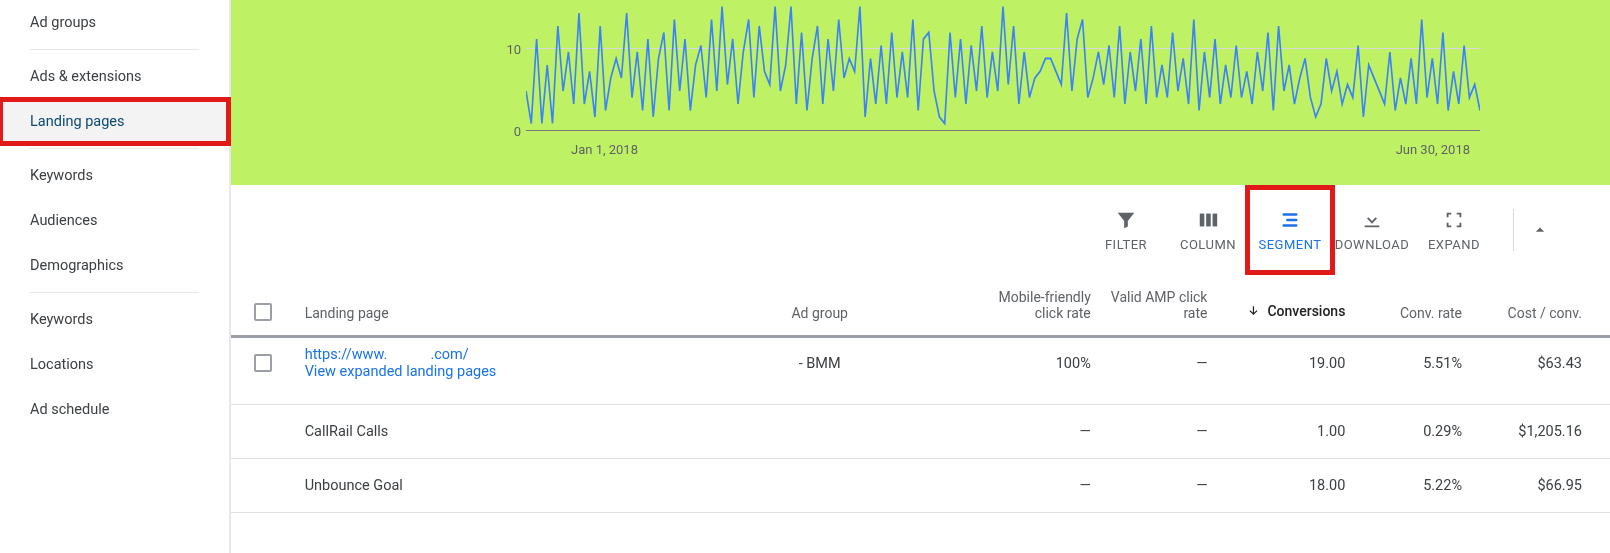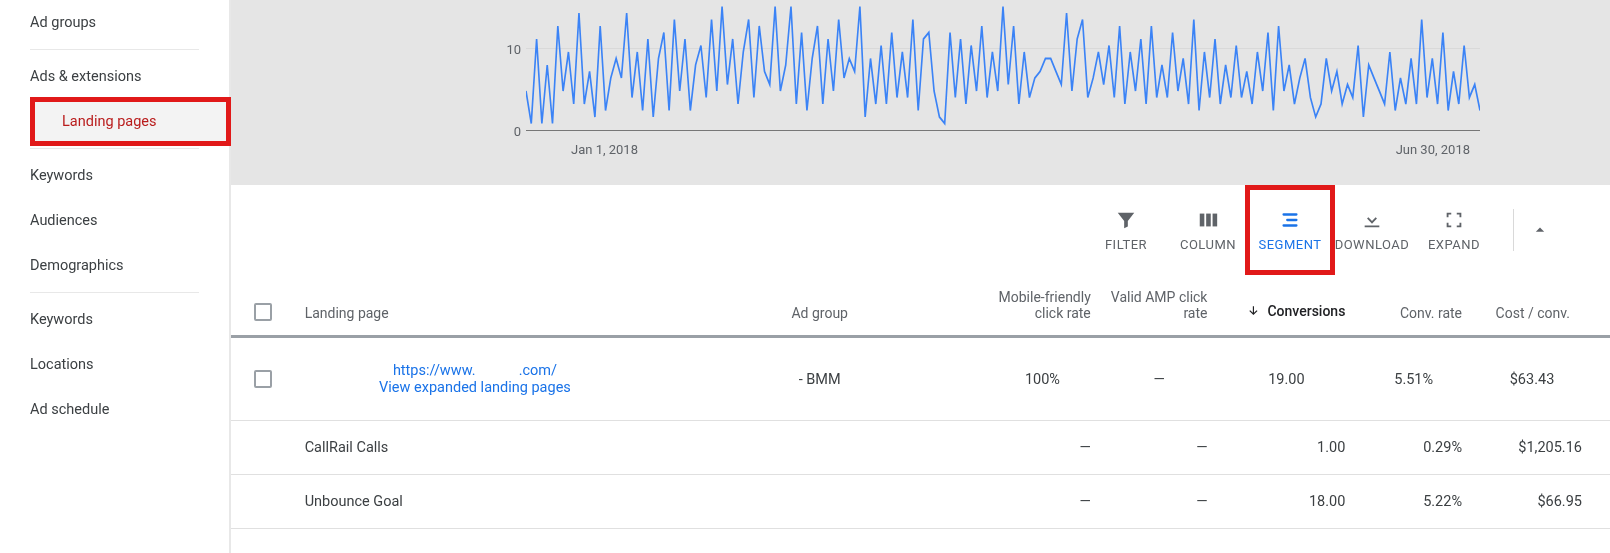--- a/index.html
+++ b/index.html
@@ -2,24 +2,24 @@
 <html><head>
 <meta charset="utf-8">
 <style>
   * { box-sizing: border-box; }
   html, body { margin:0; padding:0; font-family: Roboto, Arial, sans-serif; font-size:14px; color:#3c4043; }
   body { width:1610px; height:553px; background:#fff; overflow:hidden; }
   .layout { display:flex; width:100%; height:100%; }
   .sidebar { width:231px; border-right:2px solid #e8e8e8; padding-top:0; }
   .nav-item { padding:14px 0 14px 30px; color:#3c4043; font-size:14.5px; cursor:pointer; }
   .nav-sep { border-bottom:1px solid #e8e8e8; margin:4px 30px; }
-  .nav-item.active { color:#b91c1c; background:#f3f3f3;margin-left:32px; }
+  .nav-item.active { color:#0c4a6e; background:#f3f3f3; }
   .highlight-red { outline:5px solid #e11919; outline-offset:-3px; }
   .main { flex:1; position:relative; background:#fff; display:flex; flex-direction:column; }
-  .chart-area { height:185px; background:#e5e5e5; position:relative; padding:0 25px 0 55px; }
+  .chart-area { height:185px; background:#bef264; position:relative; padding:0 25px 0 55px; }
   .chart-svg-wrap { position:absolute; left:295px; right:130px; top:0; bottom:55px; }
   .chart-baseline { position:absolute; left:295px; right:130px; top:130px; height:0; border-top:1px solid #777; }
   .chart-gridline { position:absolute; left:295px; right:130px; top:48px; height:0; border-top:1px solid #d9d9d9; }
   .chart-y-tick { position:absolute; left:258px; font-size:13px; color:#5f6368; text-align:right; width:32px; }
   .chart-y-tick.t10 { top:42px; }
   .chart-y-tick.t0  { top:124px; }
   .chart-x-tick { position:absolute; top:142px; font-size:13px; color:#5f6368; }
   .chart-x-tick.left { left:292px;margin-left:48px; }
   .chart-x-tick.right { right:140px; }
   .chart-line { stroke:#3b83f6; stroke-width:2; fill:none; }
@@ -33,21 +33,21 @@
   .table { width:100%; border-collapse:separate; border-spacing:0; }
   .table th { font-weight:400; color:#5f6368; font-size:14px; padding:14px 10px; vertical-align:bottom; }
   .table th.sorted { color:#202124; font-weight:500; }
   .table th, .table td { text-align:right; }
   .table .col-check { width:60px; text-align:center; }
   .table .col-lp { text-align:left; width:340px; padding-left:10px; }
   .table .col-ag { text-align:center; width:310px; }
   .table thead tr { }
   .table thead th { border-bottom:3px solid #9aa0a6; }
   .table tbody tr td { padding:18px 10px; border-bottom:1px solid #e0e0e0; font-size:14.5px; color:#3c4043; }
-  .table tbody tr:nth-child(1) td { padding-top:24px; padding-bottom:24px;text-align:center; }
+  .table tbody tr:nth-child(1) td { padding-top:8px; padding-bottom:24px; }
   .link { color:#1a73e8; cursor:pointer; }
   .cb { width:18px; height:18px; border:2px solid #9aa0a6; display:inline-block; background:#fff; border-radius:2px; vertical-align:middle; }
   .sort-arrow { display:inline-block; vertical-align:middle; margin-right:6px; }
   .seg-box { position:absolute; pointer-events:none; border:5px solid #e11919; }
   .col-num { width:110px; }
   .col-wide { width:130px; }
   svg.icon-svg { width:100%; height:100%; }
 </style>
 </head>
 <body>
@@ -148,21 +148,21 @@
           <th class="col-num">Mobile-friendly click rate</th>
           <th class="col-num">Valid AMP click rate</th>
           <th class="col-wide sorted">
             <span class="sort-arrow">
               <svg width="14" height="14" viewBox="0 0 24 24">
                   <path fill="currentColor" d="M12 20l-1.4-1.4L15.2 14H4v-2h11.2l-4.6-4.6L12 6l7 7-7 7z" transform="rotate(90 12 12)"></path>
                 </svg>
             </span><span>Conversions</span>
           </th>
           <th class="col-num">Conv. rate</th>
-          <th class="col-wide" style="padding-right:40px">Cost / conv.</th>
+          <th class="col-wide" style="padding-right:28px">Cost / conv.</th>
         </tr>
       </thead>
       <tbody>
         <tr>
           <td class="col-check"><span class="cb"></span></td>
           <td class="col-lp">
             <div>
               <span class="link">
                 <span>https://www.</span>&nbsp;&nbsp;&nbsp;&nbsp;&nbsp;&nbsp;&nbsp;&nbsp;&nbsp;&nbsp;&nbsp;&nbsp;<span>.com/</span>
               </span>

